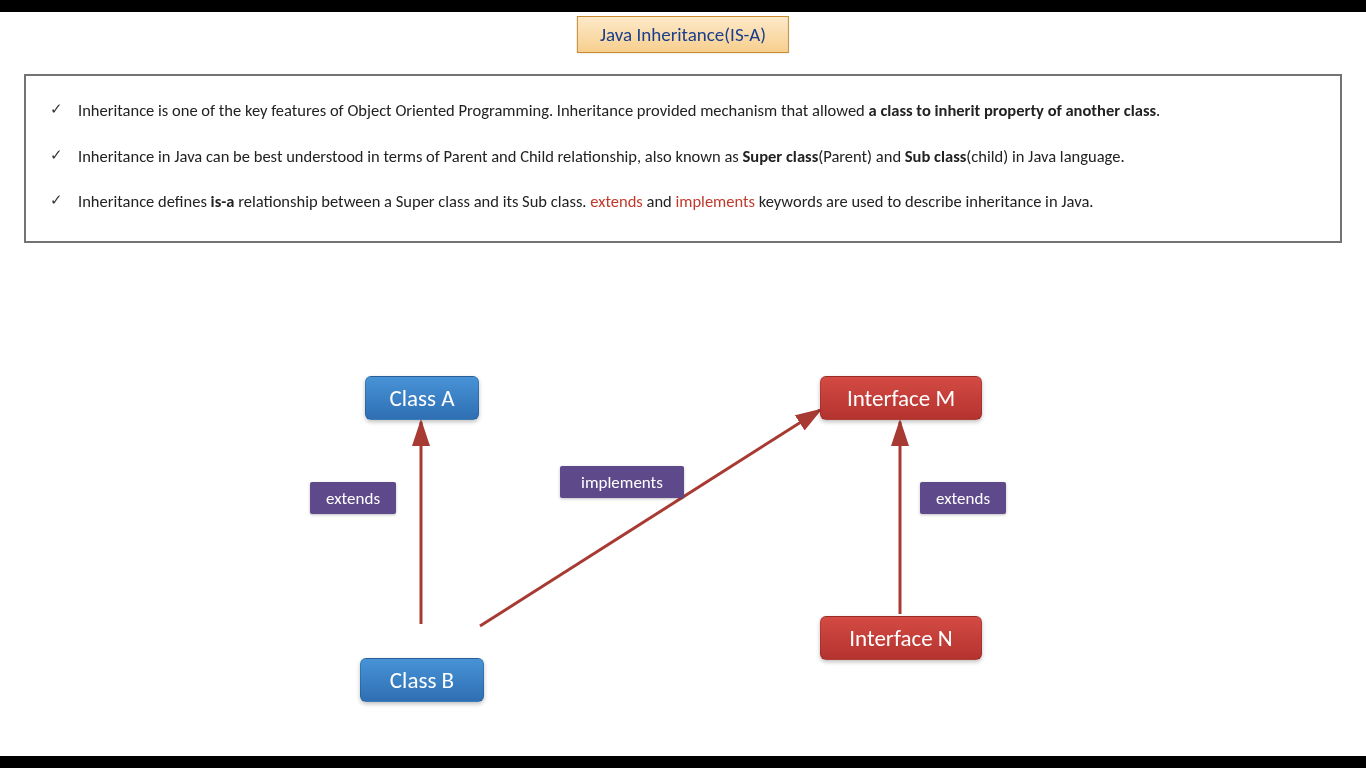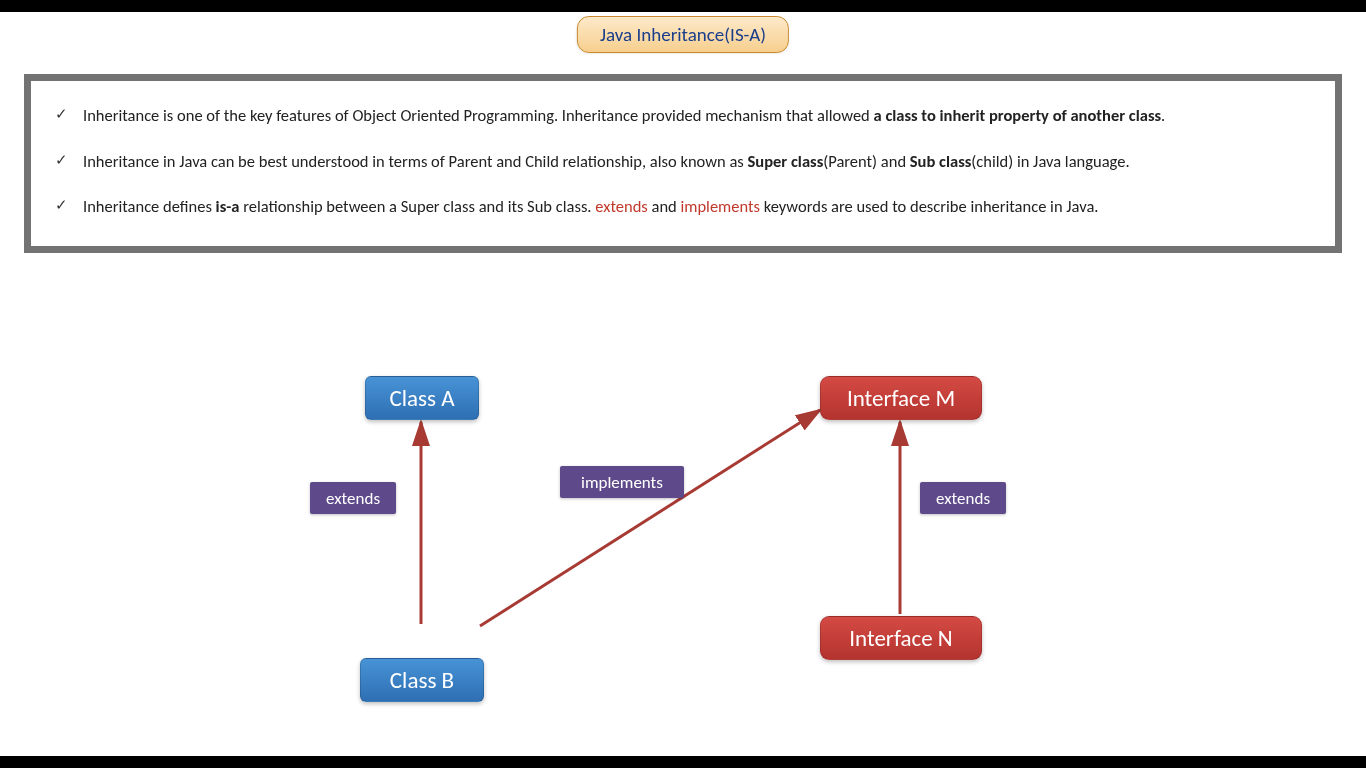--- a/index.html
+++ b/index.html
@@ -19,34 +19,34 @@
     position: relative;
   }
 
   .title-badge {
     position: absolute;
     top: 4px;
     left: 50%;
     transform: translateX(-50%);
     padding: 6px 22px;
     border: 1px solid #c98a2e;
-    border-radius: 12px;
+    border-radius: 0;
     background: linear-gradient(#fde9c9, #f7cf8e);
     color: #1a3e8c;
     font-size: 19px;
     font-weight: 400;
     box-shadow: 0 1px 2px rgba(0,0,0,0.08);
   }
 
   .bullets-panel {
     position: absolute;
     top: 62px;
     left: 24px;
     right: 24px;
-    border: 7px solid #737373;
+    border: 2px solid #737373;
     padding: 12px 24px 16px 24px;
     box-sizing: border-box;
   }
   .bullets-panel ul {
     list-style: none;
     margin: 0;
     padding: 0;
   }
   .bullets-panel li {
     position: relative;
@@ -83,21 +83,20 @@
     font-size: 23px;
     height: 42px;
     box-shadow: 0 2px 4px rgba(0,0,0,0.25);
     border: 1px solid rgba(0,0,0,0.15);
   }
   .node.blue {
     background: linear-gradient(#4793d6, #2f6fb3);
   }
   .node.red {
     background: linear-gradient(#d44a44, #b4332f);
-    border-radius: 9px;
   }
 
   .tag {
     position: absolute;
     display: flex;
     align-items: center;
     justify-content: center;
     background: #5e4a8a;
     color: #fff;
     font-size: 17px;

